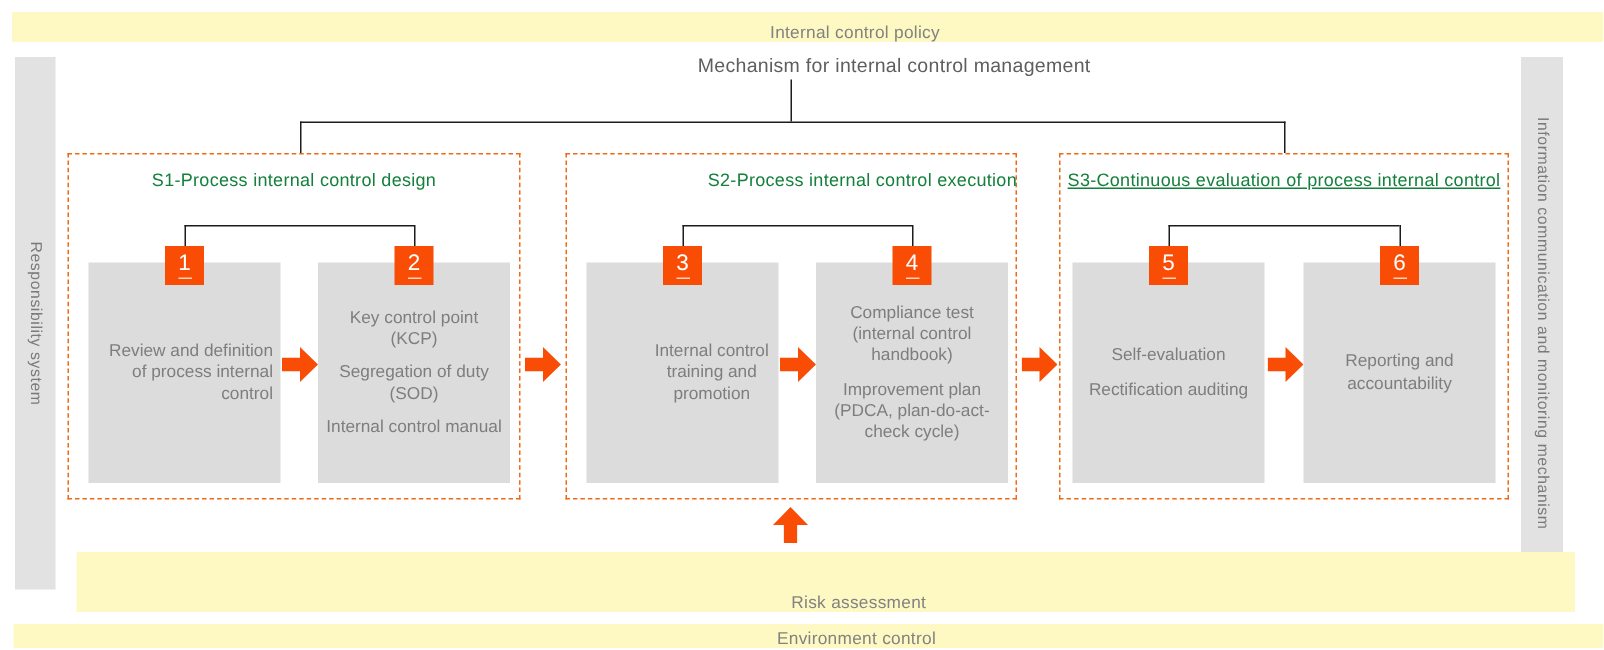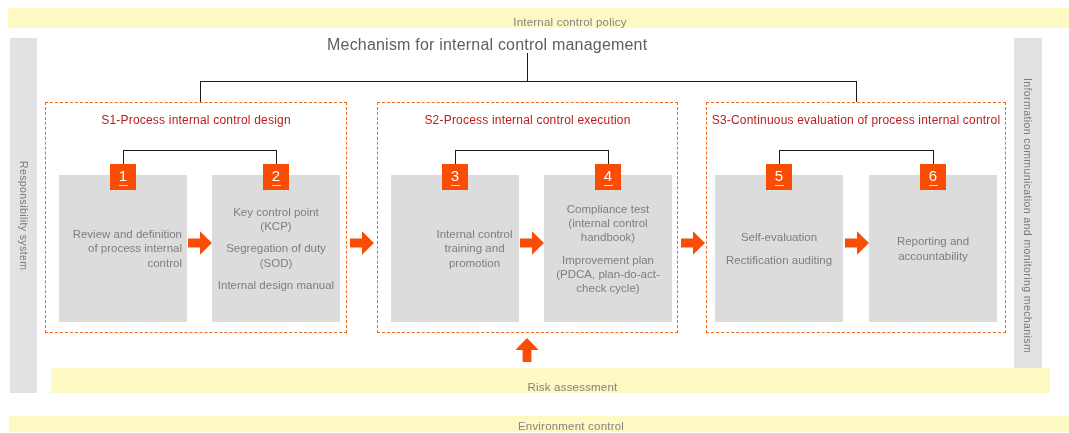--- a/index.html
+++ b/index.html
@@ -19,22 +19,22 @@
     display: flex;
     align-items: flex-end;
     justify-content: center;
     letter-spacing: 0.2px;
     padding-left: 44px;
   }
   .mech-label {
     position: absolute;
     left: 327px; top: 36px; width: 400px; height: 16px;
     color: #5E5E5E;
-    font-size: 16px;
-    text-align: left;
+    font-size: 13px;
+    text-align: right;
     letter-spacing: 0.2px;
   }
   .vtext {
     position: absolute;
     background: #E2E2E2;
     color: #7A7A7A;
     font-size: 10.5px;
     writing-mode: vertical-rl;
     text-orientation: mixed;
     display: flex;
@@ -50,21 +50,21 @@
     top: 102px;
     height: 231px;
     border: 1px dashed #EE6A17;
     box-sizing: border-box;
     background: transparent;
   }
   .sec-title {
     position: absolute;
     top: 113px;
     height: 16px;
-    color: #b91c1c;
+    color: #15803d;
     font-size: 12px;
     text-align: center;
     letter-spacing: 0.2px;
   }
   .gbox {
     position: absolute;
     top: 175px;
     width: 128px;
     height: 147px;
     background: #DCDCDC;
@@ -140,42 +140,42 @@
   <div class="line v" style="left:527px; top:53px; height:28px;"></div>
   <div class="line h" style="left:200px; top:81px; width:657px;"></div>
   <div class="line v" style="left:200px; top:81px; height:21px;"></div>
   <div class="line v" style="left:856px; top:81px; height:21px;"></div>
 
   <div class="section" style="left:45px; width:302px;"></div>
   <div class="section" style="left:377px; width:301px;"></div>
   <div class="section" style="left:706px; width:300px;"></div>
 
   <div class="sec-title" style="left:45px; width:302px;">S1-Process internal control design</div>
-  <div class="sec-title" style="left:377px; width:301px;">S2-Process internal control execution</div>
-  <div class="sec-title" style="left:706px; width:300px;">S3-Continuous evaluation of process internal control</div>
+  <div class="sec-title" style="left:377px; width:301px;text-align:right;">S2-Process internal control execution</div>
+  <div class="sec-title" style="left:706px; width:300px;text-decoration:underline;">S3-Continuous evaluation of process internal control</div>
 
   <div class="line h" style="left:123px; top:150px; width:153px;"></div>
   <div class="line v" style="left:123px; top:150px; height:15px;"></div>
   <div class="line v" style="left:276px; top:150px; height:15px;"></div>
 
   <div class="line h" style="left:455px; top:150px; width:153px;"></div>
   <div class="line v" style="left:455px; top:150px; height:15px;"></div>
   <div class="line v" style="left:608px; top:150px; height:15px;"></div>
 
   <div class="line h" style="left:779px; top:150px; width:154px;"></div>
   <div class="line v" style="left:779px; top:150px; height:15px;"></div>
   <div class="line v" style="left:933px; top:150px; height:15px;"></div>
 
   <div class="gbox" style="left:59px;text-align:right;">
     <div>Review and definition of process internal control</div>
   </div>
   <div class="gbox" style="left:212px;">
     <div>Key control point (KCP)</div>
     <div>Segregation of duty (SOD)</div>
-    <div>Internal design manual</div>
+    <div>Internal control manual</div>
   </div>
   <div class="gbox" style="left:391px;padding-left:44px;">
     <div>Internal control training and promotion</div>
   </div>
   <div class="gbox" style="left:544px;">
     <div>Compliance test (internal control handbook)</div>
     <div>Improvement plan (PDCA, plan-do-act-check cycle)</div>
   </div>
   <div class="gbox" style="left:869px;">
     <div>Reporting and accountability</div>
@@ -204,20 +204,20 @@
       <span>6</span>
     </div>
 
   <div class="arrow-r" style="left:188px;"></div>
   <div class="arrow-r" style="left:350px;"></div>
   <div class="arrow-r" style="left:520px;"></div>
   <div class="arrow-r" style="left:681px;"></div>
   <div class="arrow-r" style="left:845px;"></div>
   <div class="arrow-up"></div>
 
-  <div class="bar" style="left:51px; top:368px; width:955px; height:25px;">
+  <div class="bar" style="left:51px; top:368px; width:955px; height:40px;">
     <span>Risk assessment</span>
   </div>
   <div class="bar" style="left:9px; top:416px; width:1036px; height:16px;">
     <span>Environment control</span>
   </div>
 
 </div>
 
 </body></html>

